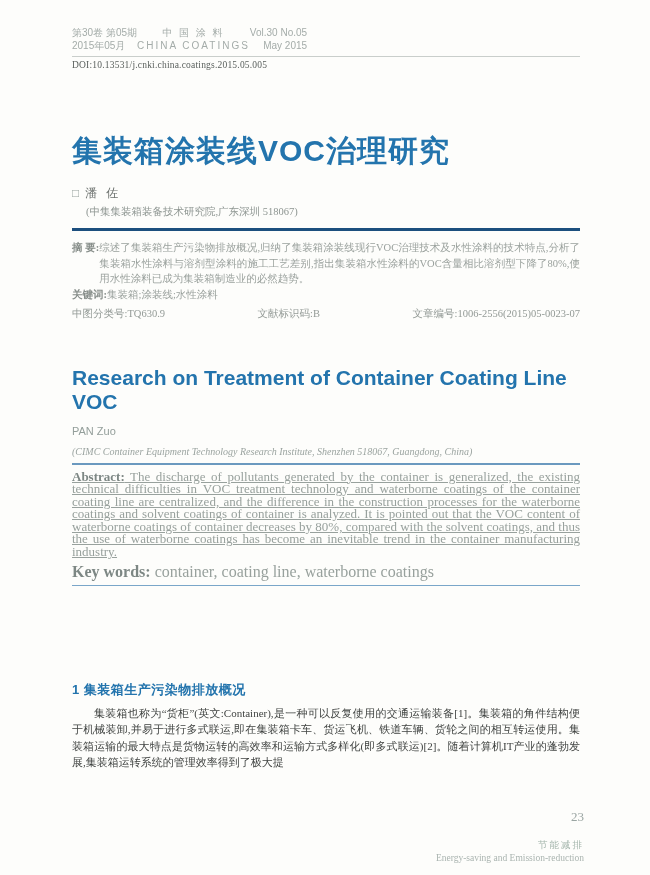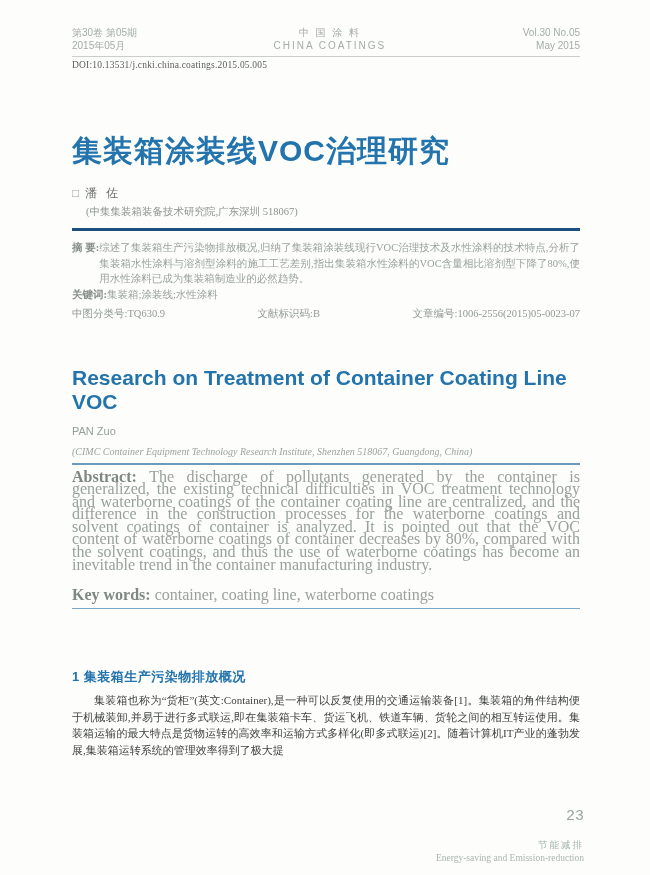--- a/index.html
+++ b/index.html
@@ -7,21 +7,21 @@
     position:relative;
     width:650px;height:875px;
     background:#fdfdfb;
     box-sizing:border-box;
     padding:26px 70px 0 72px;
     font-family:"Liberation Serif","DejaVu Serif",serif;
     color:#3f4240;
     overflow:hidden;
   }
   
-  .hdr{display:flex;justify-content:space-between;align-items:flex-start;
+  .hdr{display:flex;justify-content:flex-start;align-items:flex-start;
        font-family:"Liberation Sans","DejaVu Sans",sans-serif;
        font-size:10px;line-height:13px;color:#a4aca9;}
   .hdr .c{text-align:center;letter-spacing:2px;}
   .hdr .r{text-align:right;}
   .hdr-rule{border-top:1px solid #c9cecb;margin-top:4px;}
   .doi{font-size:9.5px;color:#5a605d;margin-top:3px;letter-spacing:.2px;}
   
   .title-cn{
     margin:64px 0 0 0;
     font-family:"Liberation Sans","DejaVu Sans",sans-serif;
@@ -42,40 +42,40 @@
   .title-en{
     margin:44px 0 0 0;
     font-family:"Liberation Sans","DejaVu Sans",sans-serif;
     font-weight:bold;font-size:21px;color:#2374ad;line-height:24px;
   }
   .author-en{margin-top:11px;font-family:"Liberation Sans","DejaVu Sans",sans-serif;
              font-size:11px;color:#939e9a;}
   .affil-en{margin-top:9px;font-style:italic;font-size:10px;color:#9ba4a0;}
   .rule-blue{border-top:2px solid #6b99bf;margin-top:6px;}
   .rule-blue2{border-top:1.5px solid #7aa6c9;margin-top:4px;}
-  .abs-en{margin:6px 0 15px 0;font-size:16px;line-height:12.6px;
-          color:#98a19d;text-align:justify;}
+  .abs-en{margin:6px 0 4px 0;font-size:13px;line-height:12.6px;
+          color:#98a19d;text-align:justify;text-decoration:underline;}
   .abs-en b,.kw-en b{font-weight:bold;color:#7d8784;}
   .kw-en{margin:1px 0 0 0;font-size:16px;color:#98a19d;}
   
-  .cols{display:flex;gap:12px;margin-top:59px;}
+  .cols{display:flex;gap:12px;margin-top:95px;}
   .col{flex:1;min-width:0;}
   .sec-head{
     margin:0 0 6px 0;
     font-family:"Liberation Sans","DejaVu Sans",sans-serif;
     font-weight:bold;font-size:13px;color:#2374ad;letter-spacing:.5px;
   }
   .col p{margin:0;font-size:11px;line-height:16.5px;text-align:justify;
          color:#414442;}
   .col p.indent{text-indent:2em;}
   .col p + p{margin-top:0;}
   
   .footer{position:absolute;right:66px;bottom:12px;text-align:right;}
-  .pgnum{font-family:Liberation Mono, monospace;
-         font-size:15px;color:#9aa5a2;}
+  .pgnum{font-family:Liberation Serif, serif;
+         font-size:13px;color:#9aa5a2;}
   .col-cn{font-size:9.5px;color:#a3b5ab;letter-spacing:2px;margin-top:14px;}
   .col-en{font-size:9.5px;color:#aab4b0;font-style:normal;margin-top:1px;}
 </style>
 </head>
 <body>
 
 <div class="page">
 
   <div class="hdr">
     <div class="l">

